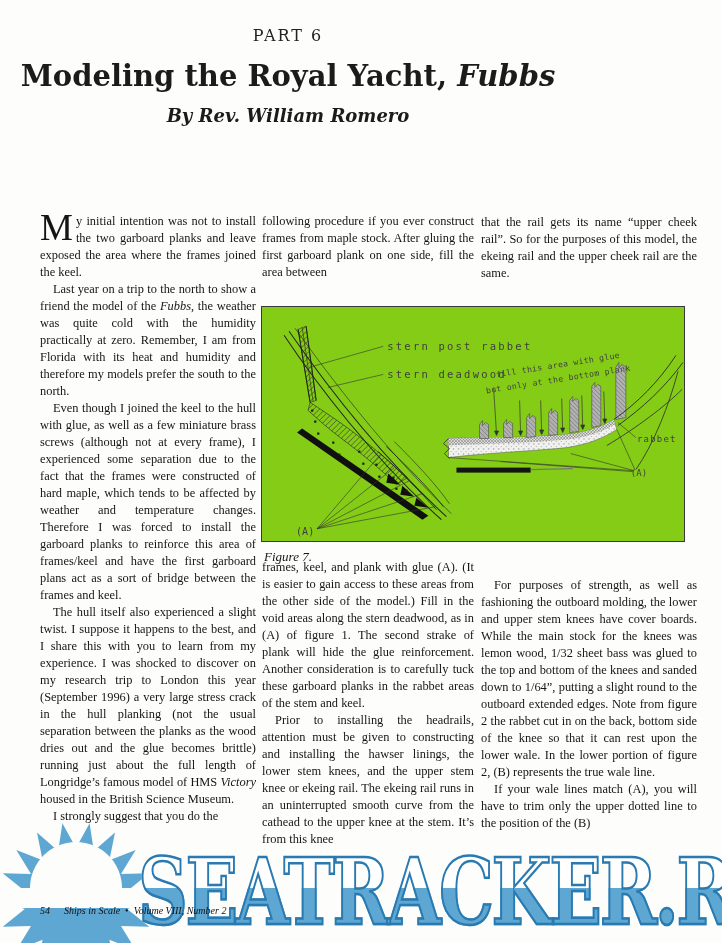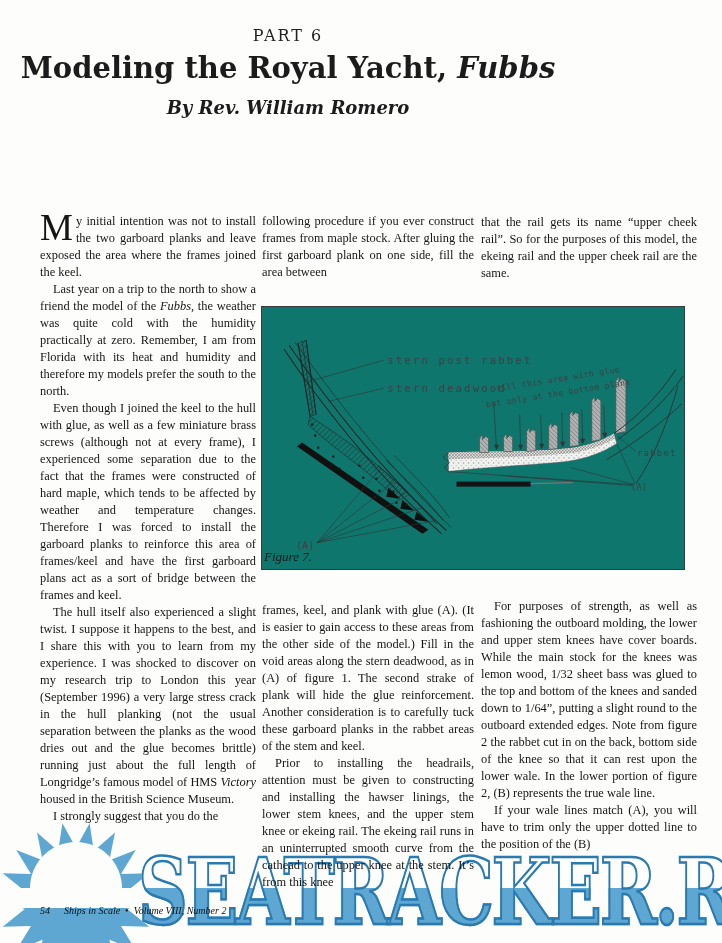--- a/index.html
+++ b/index.html
@@ -4,38 +4,38 @@
 <style>
   html,body{margin:0;padding:0;}
   .page{
     position:relative; width:722px; height:943px;
     background:#fdfdfc; overflow:hidden;
     font-family:"Liberation Serif",serif; color:#151515;
   }
   
   .header{position:absolute;left:0;top:26px;width:576px;text-align:center;z-index:2;}
   .part{font-family:"DejaVu Serif",serif;font-size:16px;letter-spacing:2px;color:#222;}
-  .title{font-family:"DejaVu Serif",serif;font-size:29px;font-weight:bold;color:#1b1b1b;margin-top:6px;}
+  .title{font-family:"DejaVu Serif",serif;font-size:29px;font-weight:bold;color:#1b1b1b;margin-top:14px;}
   .title .it{font-style:italic;}
   .byline{font-family:"DejaVu Serif",serif;font-size:18px;font-weight:bold;font-style:italic;margin-top:12px;color:#1b1b1b;}
   
   .col{position:absolute;z-index:2;font-size:12.4px;line-height:17px;text-align:justify;}
   .col p{margin:0;}
   .col p.ind{text-indent:13px;}
   #col1{left:40px;top:213px;width:216px;}
   #col2top{left:262px;top:213px;width:212px;}
   #col3top{left:481px;top:214px;width:216px;}
-  #col2bot{left:262px;top:602px;width:212px;}
-  #col3bot{left:481px;top:598px;width:216px;}
+  #col2bot{left:262px;top:559px;width:212px;}
+  #col3bot{left:481px;top:577px;width:216px;}
   .dropcap{float:left;font-size:37px;line-height:29px;padding-right:3px;font-weight:normal;}
   .it{font-style:italic;}
   
   .figurebox{
-    position:absolute;left:261px;top:306px;width:424px;height:264px;
-    border:1.5px solid #3a3a3a;background:#0f766e;box-sizing:border-box;z-index:2;
+    position:absolute;left:261px;top:306px;width:424px;height:236px;
+    border:1.5px solid #3a3a3a;background:#84cc16;box-sizing:border-box;z-index:2;
   }
   .figurebox svg{display:block;width:100%;height:100%;}
   .figcaption{position:absolute;left:264px;top:549px;font-style:italic;font-size:13px;z-index:2;}
   .figtext{font-family:"DejaVu Sans Mono",monospace;fill:#3f3f3f;}
   
   .footer{position:absolute;left:40px;top:905px;font-size:10px;z-index:3;color:#111;}
   .footer .mag{font-style:italic;}
   .footer .num{font-style:italic;padding-right:14px;}
   .footer .sep{padding:0 5px;}
   

